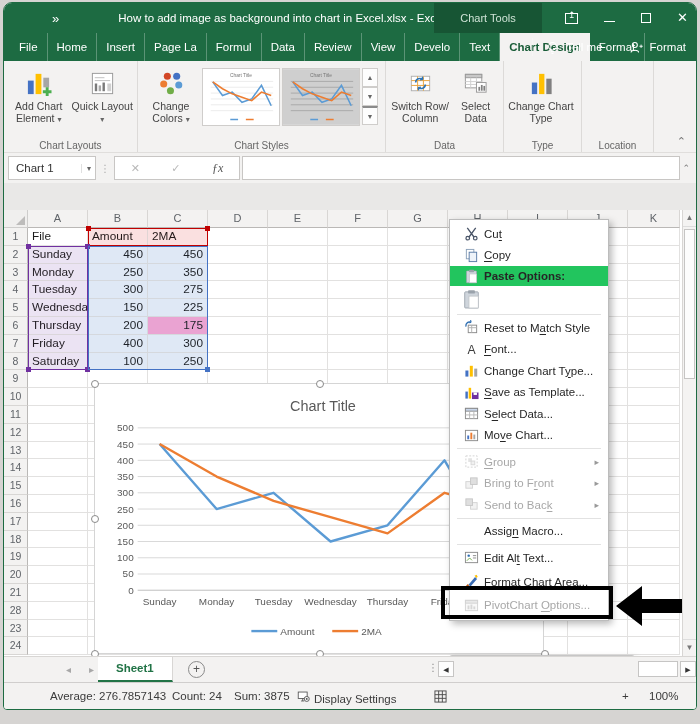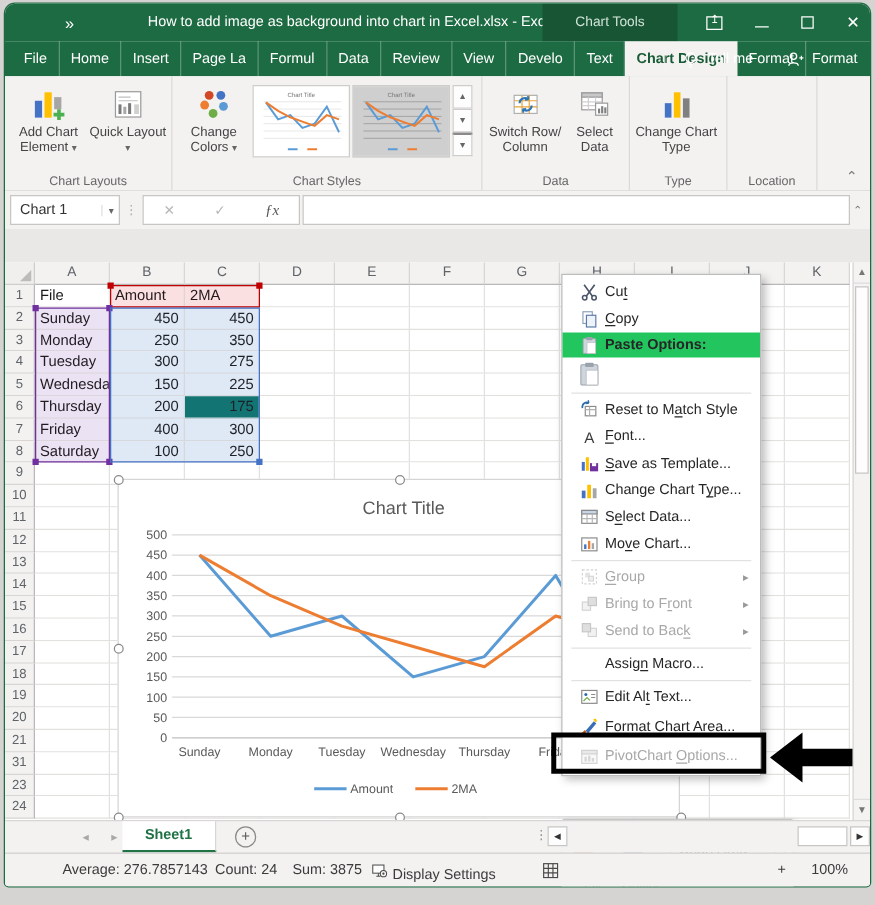--- a/index.html
+++ b/index.html
@@ -402,21 +402,21 @@
         <div class="cell" style="width: 60px;"></div>
         <div class="cell" style="width: 60px;"></div>
         <div class="cell" style="width: 60px;"></div>
         <div class="cell" style="width: 60px;"></div>
         <div class="cell" style="width: 52px;"></div>
       </div>
       <div class="grow">
         <div class="rhead">6</div>
         <div class="cell" style="width: 60px; background: rgb(243, 238, 249);">Thursday</div>
         <div class="cell num" style="width: 60px; background: rgb(237, 242, 250);">200</div>
-        <div class="cell num" style="width: 60px; background: #0f766e;">175</div>
+        <div class="cell num" style="width: 60px; background: #f9a8d4;">175</div>
         <div class="cell" style="width: 60px;"></div>
         <div class="cell" style="width: 60px;"></div>
         <div class="cell" style="width: 60px;"></div>
         <div class="cell" style="width: 60px;"></div>
         <div class="cell" style="width: 60px;"></div>
         <div class="cell" style="width: 60px;"></div>
         <div class="cell" style="width: 60px;"></div>
         <div class="cell" style="width: 52px;"></div>
       </div>
       <div class="grow">
@@ -623,21 +623,21 @@
         <div class="cell" style="width: 60px;"></div>
         <div class="cell" style="width: 60px;"></div>
         <div class="cell" style="width: 60px;"></div>
         <div class="cell" style="width: 60px;"></div>
         <div class="cell" style="width: 60px;"></div>
         <div class="cell" style="width: 60px;"></div>
         <div class="cell" style="width: 60px;"></div>
         <div class="cell" style="width: 52px;"></div>
       </div>
       <div class="grow">
-        <div class="rhead">31</div>
+        <div class="rhead">28</div>
         <div class="cell" style="width: 60px;"></div>
         <div class="cell" style="width: 60px;"></div>
         <div class="cell" style="width: 60px;"></div>
         <div class="cell" style="width: 60px;"></div>
         <div class="cell" style="width: 60px;"></div>
         <div class="cell" style="width: 60px;"></div>
         <div class="cell" style="width: 60px;"></div>
         <div class="cell" style="width: 60px;"></div>
         <div class="cell" style="width: 60px;"></div>
         <div class="cell" style="width: 60px;"></div>
@@ -786,37 +786,37 @@
         <span class="micon">
           <svg viewBox="0 0 16 16">
             <text x="8" y="13" font-size="13" text-anchor="middle" fill="#3d3d3d" font-family="Liberation Sans, sans-serif">A</text>
           </svg>
         </span>
         <span><u>F</u>ont...</span>
       </div>
       <div class="mitem">
         <span class="micon">
           <svg viewBox="0 0 16 16">
+            <rect x="1.5" y="8" width="3.2" height="6.5" fill="#4472c4"></rect>
+            <rect x="6.2" y="3" width="3.2" height="11.5" fill="#ffc000"></rect>
+            <rect x="10.9" y="6" width="3.2" height="8.5" fill="#a6a6a6"></rect>
+          </svg>
+        </span>
+        <span>Change Chart T<u>y</u>pe...</span>
+      </div>
+      <div class="mitem">
+        <span class="micon">
+          <svg viewBox="0 0 16 16">
             <rect x="1.5" y="7" width="2.6" height="7.5" fill="#4472c4"></rect>
             <rect x="5" y="3" width="2.6" height="11.5" fill="#ffc000"></rect>
             <rect x="8.5" y="8" width="7" height="7" fill="#7030a0"></rect>
             <rect x="10.2" y="8" width="3.6" height="2.6" fill="#fff"></rect>
           </svg>
         </span>
         <span><u>S</u>ave as Template...</span>
-      </div>
-      <div class="mitem">
-        <span class="micon">
-          <svg viewBox="0 0 16 16">
-            <rect x="1.5" y="8" width="3.2" height="6.5" fill="#4472c4"></rect>
-            <rect x="6.2" y="3" width="3.2" height="11.5" fill="#ffc000"></rect>
-            <rect x="10.9" y="6" width="3.2" height="8.5" fill="#a6a6a6"></rect>
-          </svg>
-        </span>
-        <span>Change Chart T<u>y</u>pe...</span>
       </div>
       <div class="mitem">
         <span class="micon">
           <svg viewBox="0 0 16 16">
             <rect x="1.5" y="2.5" width="13" height="11" fill="#fff" stroke="#8a8a8a"></rect>
             <rect x="1.5" y="2.5" width="13" height="3" fill="#c9d6ea" stroke="#8a8a8a"></rect>
             <path d="M6 5.5 V13.5 M10.5 5.5 V13.5 M1.5 9.5 H14.5" stroke="#b8b8b8"></path>
           </svg>
         </span>
         <span>S<u>e</u>lect Data...</span>

